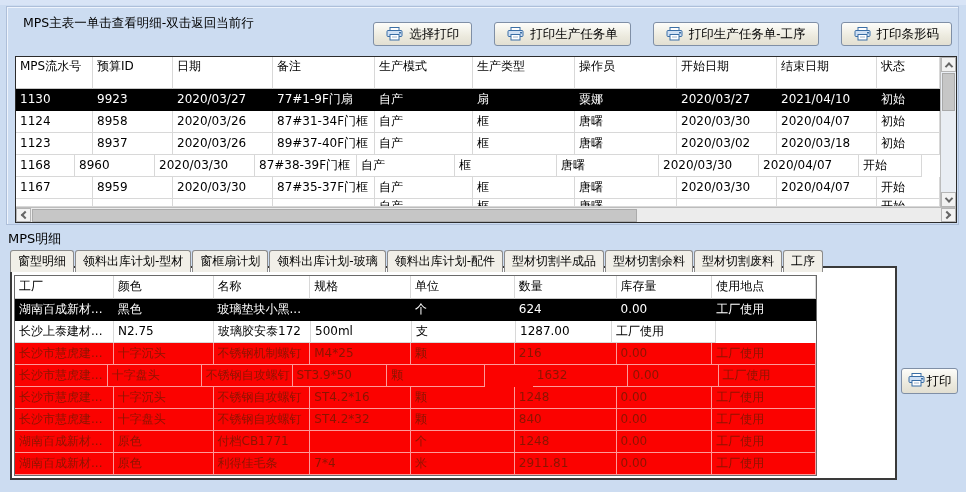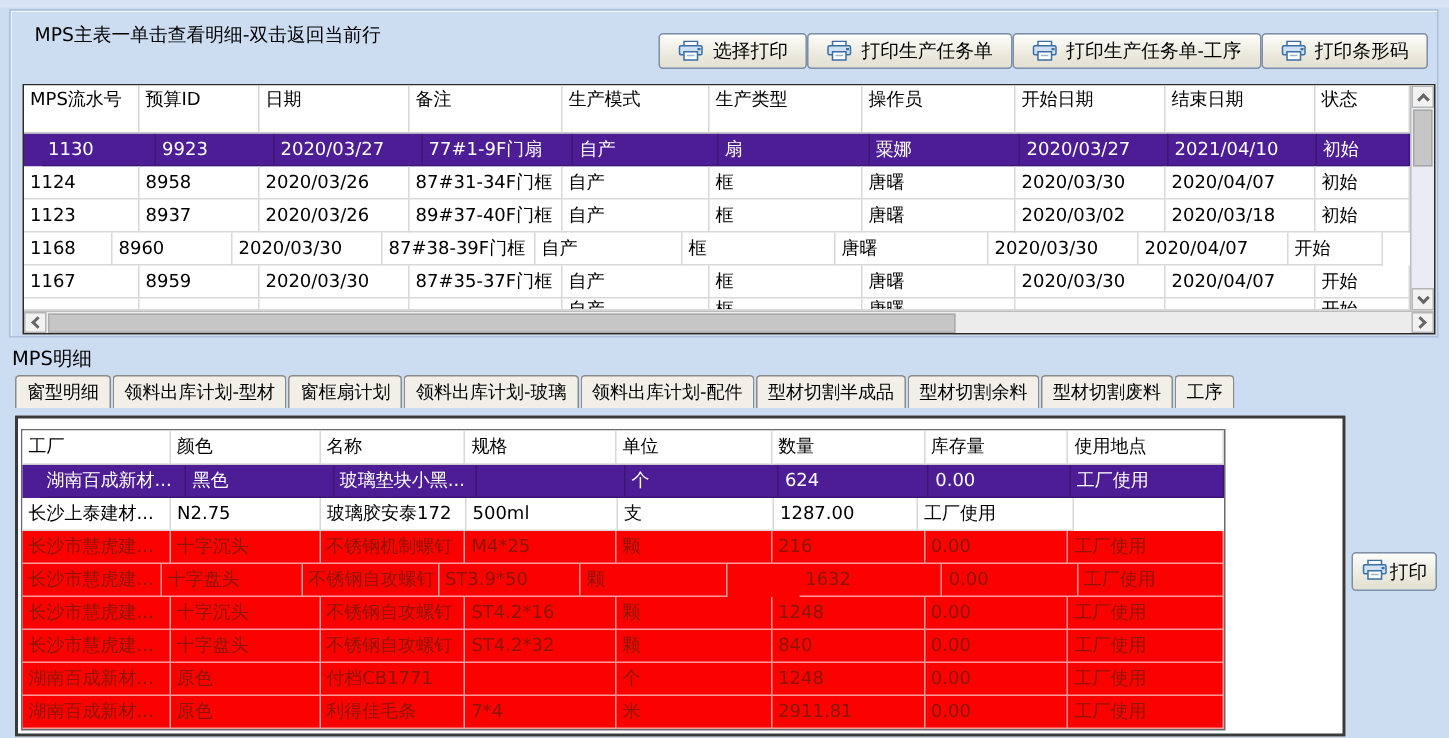--- a/index.html
+++ b/index.html
@@ -10,42 +10,42 @@
     background:#ccdcf1;
   }
   .topstrip { position:absolute; top:0; left:0; width:966px; height:5px; background:#d8e4f6; }
 
   
   .master-box {
     position:absolute; left:6px; top:6px; width:953px; height:219px;
     border:1px solid #aebfd9; box-shadow:inset 1px 1px 0 #eef4fd;
   }
   .master-title { position:absolute; left:16px; top:8px; font-size:12.5px; }
-  .toolbar { position:absolute; right:6px; top:15px; display:flex; }
+  .toolbar { position:absolute; right:6px; top:15px; display:flex; gap:22px; }
   .btn {
     display:inline-flex; align-items:center; gap:6px;
     height:24px; padding:0 12px;
     background:linear-gradient(#fdfdfa,#eceade 60%,#e2dfd2);
     border:1px solid #7f8fa6; border-radius:3px;
     font-size:12.5px; cursor:default; white-space:nowrap;
   }
   .btn svg { flex:0 0 auto; }
 
   
   .toptable { position:absolute; left:8px; top:49px; width:942px; border:1px solid #2b2b2b; background:#fff; }
   .tt-main { display:flex; }
   .tt-grid { width:924px; }
   .row { display:flex; height:22px; line-height:21px; background:#fff; }
   .cell {
     padding:0 4px; overflow:hidden; white-space:nowrap;
     border-right:1px solid #d8d8d8; border-bottom:1px solid #d8d8d8;
   }
   .headrow { display:flex; height:32px; background:#fff; }
   .headrow .cell { line-height:14px; padding-top:2px; white-space:normal; border-bottom:1px solid #c8c8c8; }
-  .row.sel { background:#4c1d95; color:#fff;padding-left:12px; }
+  .row.sel { background:#000000; color:#fff; }
   .row.sel .cell { border-right:1px solid rgba(0,0,0,.22); border-bottom:1px solid rgba(0,0,0,.22); }
   .row.alert { background:#fb0200; color:#8b1500; }
   .row.alert .cell { border-right:1px solid rgba(255,255,255,.6); border-bottom:1px solid rgba(255,255,255,.6); }
   .row.partial { height:8px; line-height:14px; overflow:hidden; }
 
   
   .vscroll { width:16px; height:150px; background:#e9edf3; position:relative; border-left:1px solid #bcbcbc; }
   .hscroll { height:15px; width:100%; background:#ececec; position:relative; border-top:1px solid #bcbcbc; display:flex; align-items:center; }
   .sb-btn {
     width:15px; height:100%; background:#f2f2f2; border:1px solid #b5b5b5;
@@ -65,21 +65,21 @@
   
   .detail-label { position:absolute; left:8px; top:230px; font-size:13px; }
   .tabstrip { position:absolute; left:10px; top:245px; height:26px; display:flex; align-items:flex-end; z-index:3; }
   .tab {
     height:22px; line-height:20px; padding:0 7px; margin-right:1px;
     background:#f1efe8; border:1px solid #8b8b8b; border-bottom:none;
     border-radius:3px 3px 0 0; position:relative; top:1px; white-space:nowrap; cursor:default;
   }
   .tab.active { background:#fff; height:26px; line-height:24px; top:2px; z-index:4; border-color:#686868; }
   .detail-panel {
-    position:absolute; left:10px; top:277px; width:887px; height:214px;
+    position:absolute; left:10px; top:266px; width:887px; height:214px;
     background:#fff; border:2px solid #3a3a3a; z-index:2;
   }
   .bt-grid { position:absolute; left:2px; top:7px; width:803px; border:1px solid #6a6a6a; }
   .bt-grid .headrow { height:23px; }
   .bt-grid .headrow .cell { line-height:21px; padding-top:0; }
   .print-btn {
     position:absolute; left:901px; top:368px; width:57px; height:26px; z-index:5;
     display:inline-flex; align-items:center; justify-content:center; gap:2px;
     background:linear-gradient(#fdfdfa,#eceade 60%,#e2dfd2);
     border:1px solid #7f8fa6; border-radius:3px; font-size:12.5px;

